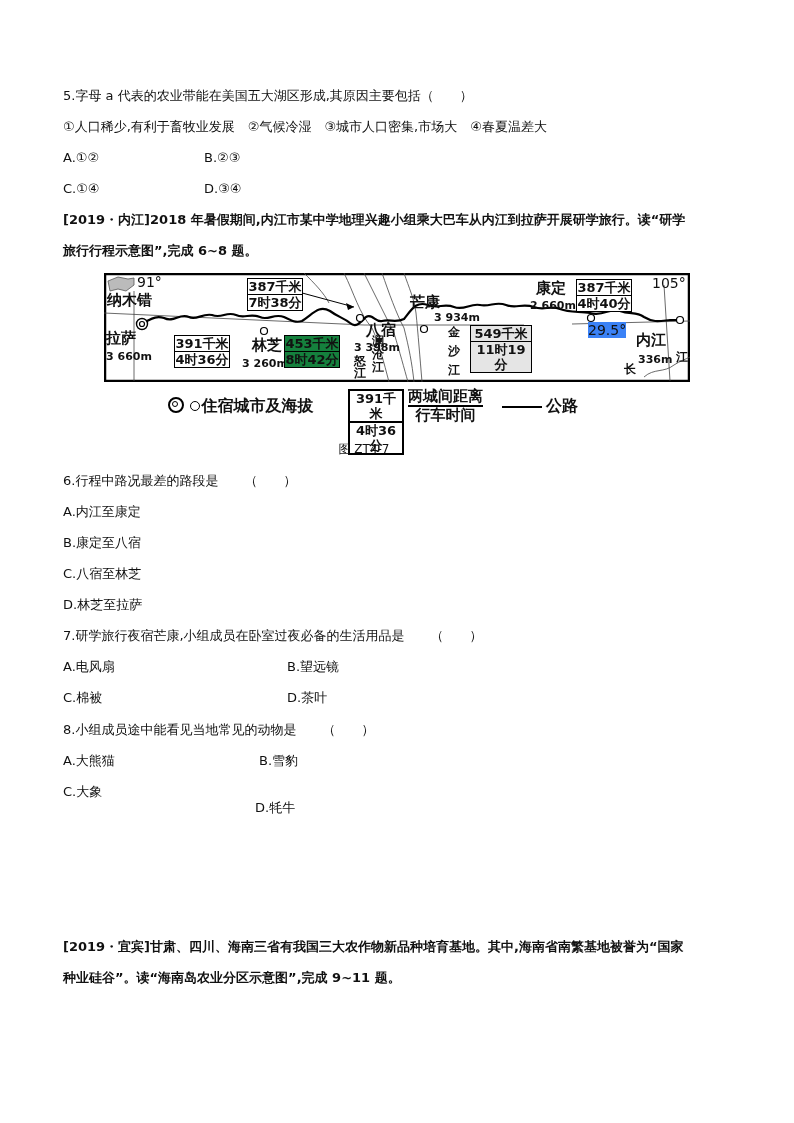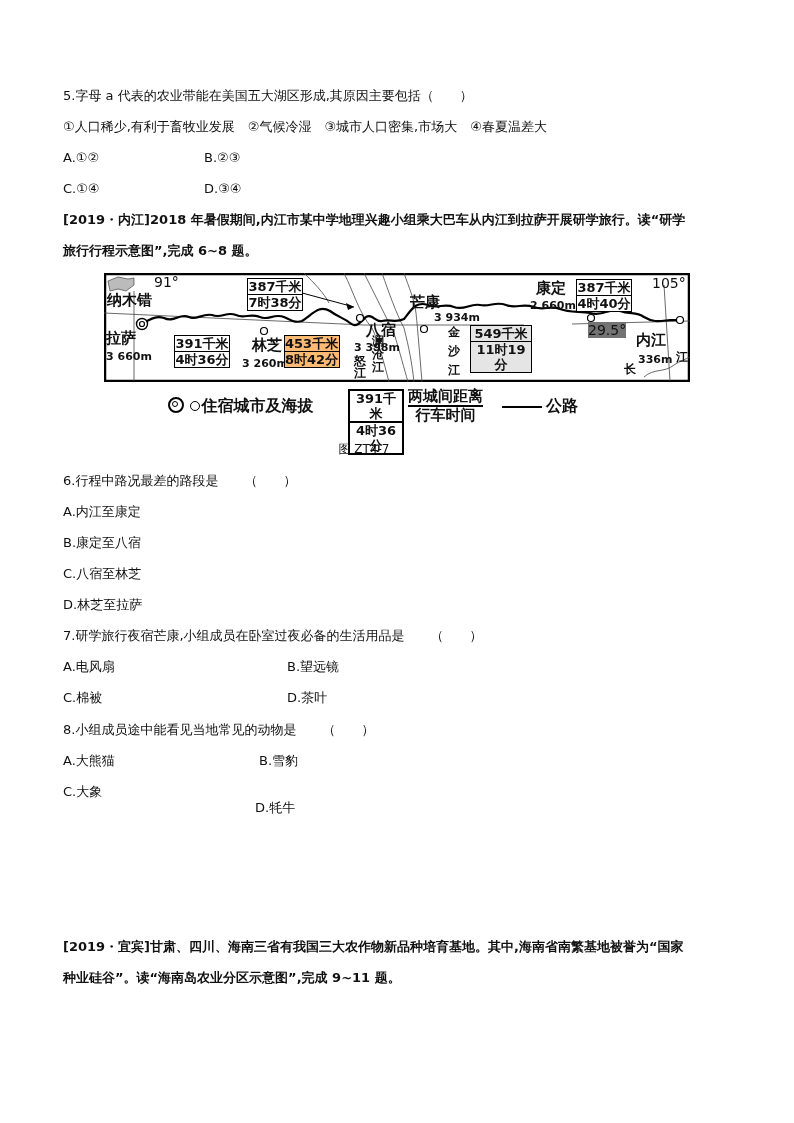--- a/index.html
+++ b/index.html
@@ -64,44 +64,44 @@
 
     <circle cx="38" cy="51" r="5.5" fill="#fff" stroke="#000" stroke-width="1.4"></circle>
     <circle cx="38" cy="51" r="2.5" fill="#fff" stroke="#000" stroke-width="1.2"></circle>
     <circle cx="160" cy="58" r="3.5" fill="#fff" stroke="#000" stroke-width="1.2"></circle>
     <circle cx="256" cy="45" r="3.5" fill="#fff" stroke="#000" stroke-width="1.2"></circle>
     <circle cx="320" cy="56" r="3.5" fill="#fff" stroke="#000" stroke-width="1.2"></circle>
     <circle cx="487" cy="45" r="3.5" fill="#fff" stroke="#000" stroke-width="1.2"></circle>
     <circle cx="576" cy="47" r="3.5" fill="#fff" stroke="#000" stroke-width="1.2"></circle>
   </svg>
   
-  <div style="position:absolute;left:33px;top:1px;font-size:14px;margin-left:17px;">91°</div>
+  <div style="position:absolute;left:33px;top:1px;font-size:14px;">91°</div>
   <div style="position:absolute;left:548px;top:2px;font-size:14px;">105°</div>
-  <div style="position:absolute;left:484px;top:49px;font-size:14px;background:#737373;">29.5°</div>
+  <div style="position:absolute;left:484px;top:49px;font-size:14px;background:#3b82f6;">29.5°</div>
   <div style="position:absolute;left:3px;top:18px;font-size:15px;font-weight:bold;">纳木错</div>
 
   <div style="position:absolute;left:2px;top:56px;font-size:15px;font-weight:bold;">拉萨</div>
   <div style="position:absolute;left:2px;top:77px;font-size:11px;font-weight:bold;">3 660m</div>
   <div style="position:absolute;left:148px;top:63px;font-size:15px;font-weight:bold;">林芝</div>
   <div style="position:absolute;left:138px;top:84px;font-size:11px;font-weight:bold;">3 260m</div>
   <div style="position:absolute;left:262px;top:48px;font-size:15px;font-weight:bold;">八宿</div>
   <div style="position:absolute;left:250px;top:68px;font-size:11px;font-weight:bold;">3 398m</div>
   <div style="position:absolute;left:306px;top:20px;font-size:15px;font-weight:bold;">芒康</div>
   <div style="position:absolute;left:302px;top:38px;font-size:11px;font-weight:bold;margin-left:28px;">3 934m</div>
   <div style="position:absolute;left:432px;top:6px;font-size:15px;font-weight:bold;">康定</div>
   <div style="position:absolute;left:426px;top:26px;font-size:11px;font-weight:bold;">2 660m</div>
   <div style="position:absolute;left:532px;top:58px;font-size:15px;font-weight:bold;">内江</div>
   <div style="position:absolute;left:534px;top:80px;font-size:11px;font-weight:bold;">336m</div>
 
   
   <div style="position:absolute;left:70px;top:62px;border:1.5px solid #000;font-size:13px;line-height:15px;font-weight:bold;text-align:center;width:54px;background:#fff;">
     <div style="border-bottom:1.5px solid #000;">391千米</div>
     <div>4时36分</div>
   </div>
-  <div style="position:absolute;left:180px;top:62px;border:1.5px solid #000;font-size:13px;line-height:15px;font-weight:bold;text-align:left;width:54px;background:#fdba74;">
+  <div style="position:absolute;left:180px;top:62px;border:1.5px solid #000;font-size:13px;line-height:15px;font-weight:bold;text-align:center;width:54px;background:#15803d;">
     <div style="border-bottom:1.5px solid #000;">453千米</div>
     <div>8时42分</div>
   </div>
   <div style="position:absolute;left:143px;top:5px;border:1.5px solid #000;font-size:13px;line-height:15px;font-weight:bold;text-align:center;width:54px;background:#fff;">
     <div style="border-bottom:1.5px solid #000;">387千米</div>
     <div>7时38分</div>
   </div>
   <div style="position:absolute;left:366px;top:52px;border:1.5px solid #000;font-size:13px;line-height:15px;font-weight:bold;text-align:center;width:60px;background:#e5e5e5;">
     <div style="border-bottom:1.5px solid #000;">549千米</div>
     <div>11时19分</div>

